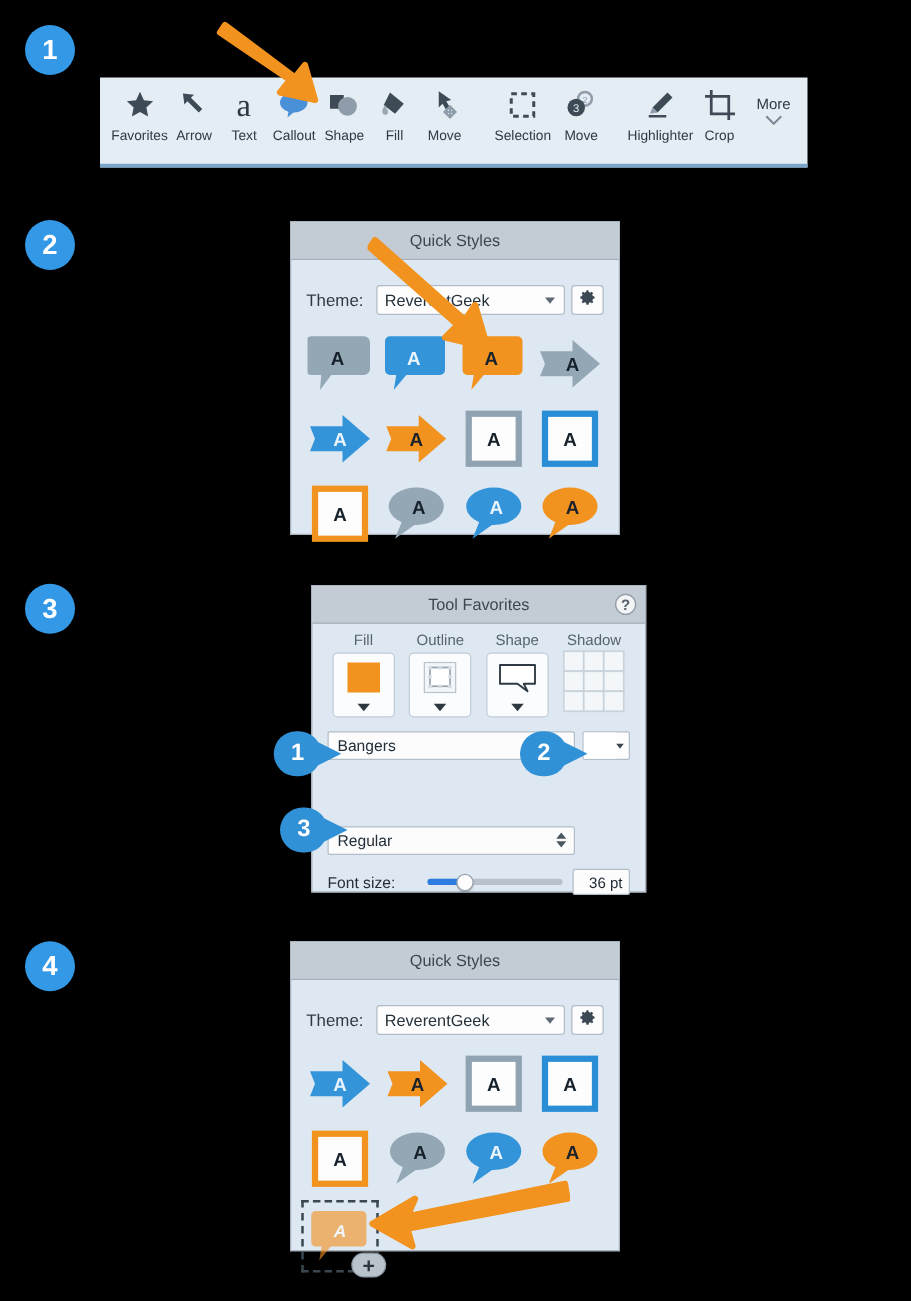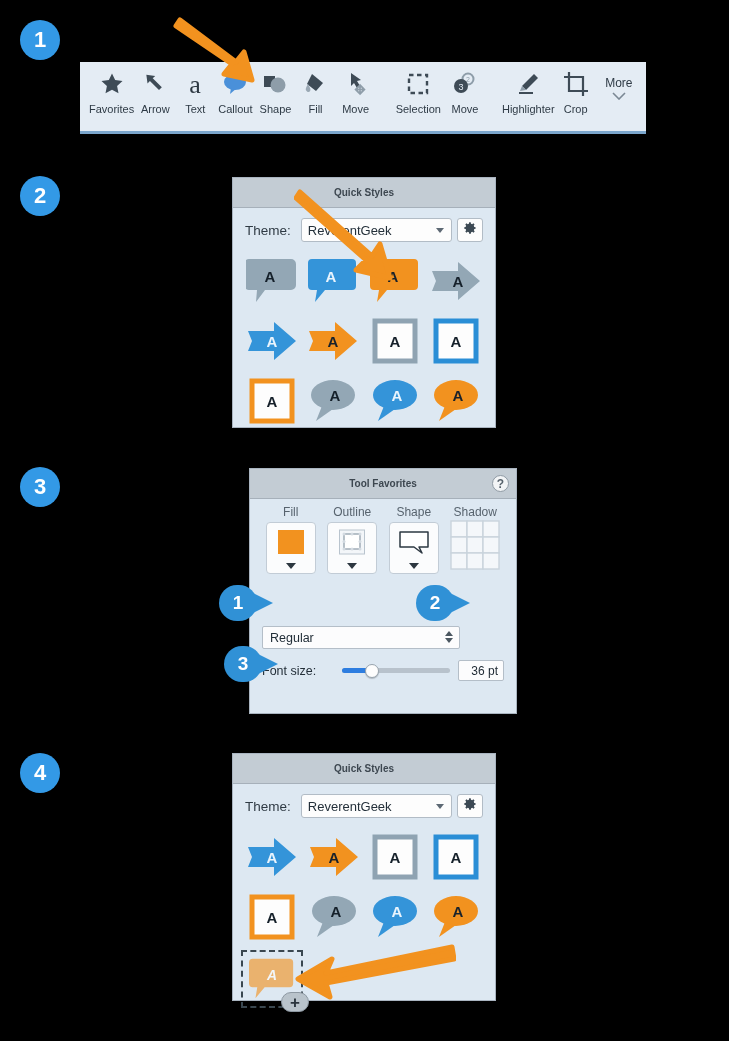--- a/index.html
+++ b/index.html
@@ -65,35 +65,35 @@
     box-shadow: 0 1px 3px rgba(0,0,0,.35);
   }
   .panel-title {
     height: 30px;
     background: #c3ccd4;
     border-bottom: 1px solid #a6b0ba;
     display: flex; align-items: center; justify-content: center;
     position: relative;
   }
   .panel-title span.t {
-    font-size: 10px; font-weight: bold; color: #3d4750;
+    font-size: 13px; font-weight: normal; color: #3d4750;
     font-family: "Liberation Sans", sans-serif;
   }
   .help-btn {
     position: absolute; right: 7px; top: 6px;
     width: 17px; height: 17px; border-radius: 50%;
     background: #f2f4f6; border: 1px solid #8f9aa4;
     color: #57626c; font-size: 12px; font-weight: bold;
     display: flex; align-items: center; justify-content: center;
   }
 
   
   .theme-row {
     display: flex; align-items: center;
-    padding: 10px 12px 6px 12px;
+    padding: 20px 12px 6px 12px;
   }
   .theme-label { font-size: 13.5px; color: #2f3a44; margin-right: 10px; }
   .theme-select {
     flex: 1;
     height: 24px;
     background: #fdfdfd;
     border: 1px solid #b2bcc6;
     border-radius: 3px;
     display: flex; align-items: center;
     padding: 0 6px;
@@ -543,20 +543,29 @@
                 <rect x="1" y="33" width="16" height="16"></rect>
                   <rect x="17" y="33" width="16" height="16"></rect>
                   <rect x="33" y="33" width="16" height="16"></rect>
               </g>
             </svg>
           </span>
         </div>
       </div>
     </div>
 
+    <div class="tp-field-row" style="margin-top:6px;">
+      <div class="tp-input">
+        <span>Bangers</span>
+      </div>
+      <div class="color-swatch-wrap">
+        <span class="color-swatch" style="background: rgb(255, 255, 255);"></span>
+        <span class="mini-caret"></span>
+      </div>
+    </div>
 
     <div class="tp-field-row" style="padding-right:56px;margin-top:47px;">
       <div class="tp-input">
         <span>Regular</span>
         <span class="stepper">
             <i class="up"></i>
             <i class="dn"></i>
           </span>
       </div>
     </div>

